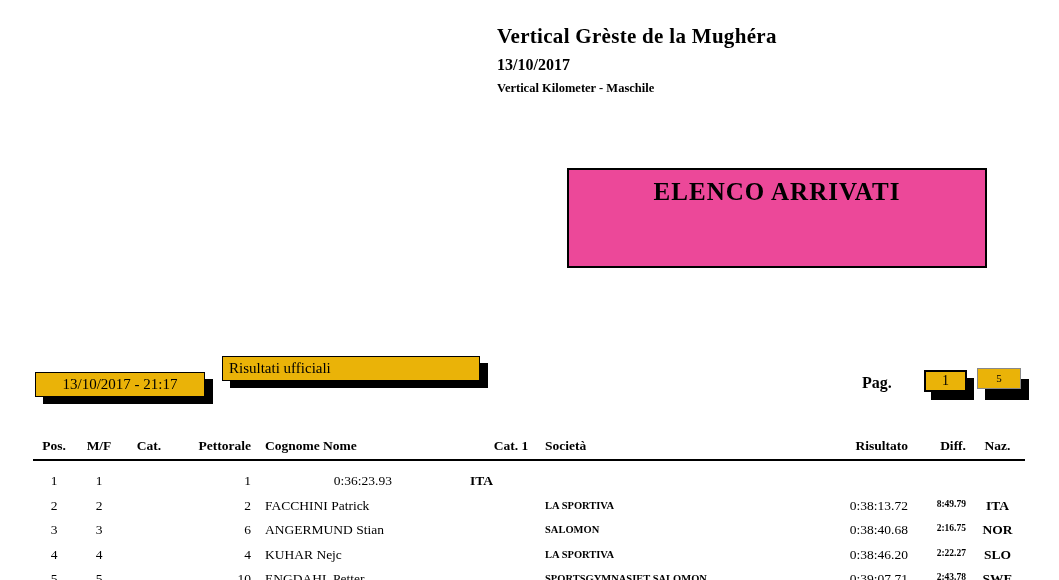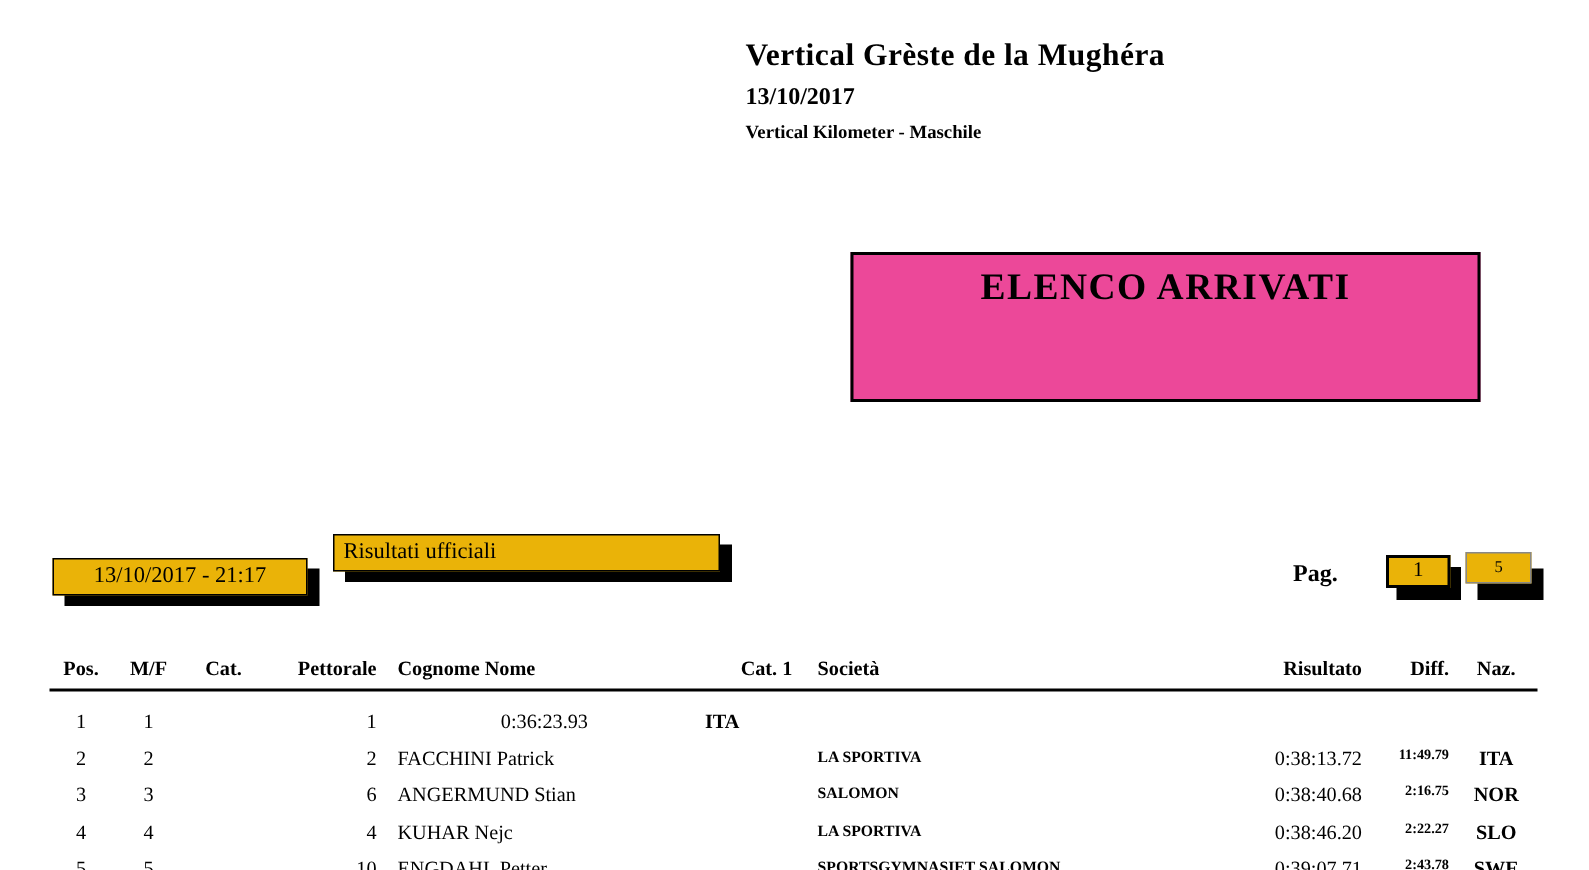--- a/index.html
+++ b/index.html
@@ -100,21 +100,21 @@
 
       <div class="trow">
         <div class="c-pos">2</div>
         <div class="c-mf">2</div>
         <div class="c-cat"></div>
         <div class="c-pett">2</div>
         <div class="c-nome">FACCHINI Patrick</div>
         <div class="c-cat1"></div>
         <div class="c-soc">LA SPORTIVA</div>
         <div class="c-ris">0:38:13.72</div>
-        <div class="c-diff">11:49.79</div>
+        <div class="c-diff">8:49.79</div>
         <div class="c-naz">ITA</div>
       </div>
 
       <div class="trow">
         <div class="c-pos">3</div>
         <div class="c-mf">3</div>
         <div class="c-cat"></div>
         <div class="c-pett">6</div>
         <div class="c-nome">ANGERMUND Stian</div>
         <div class="c-cat1"></div>

